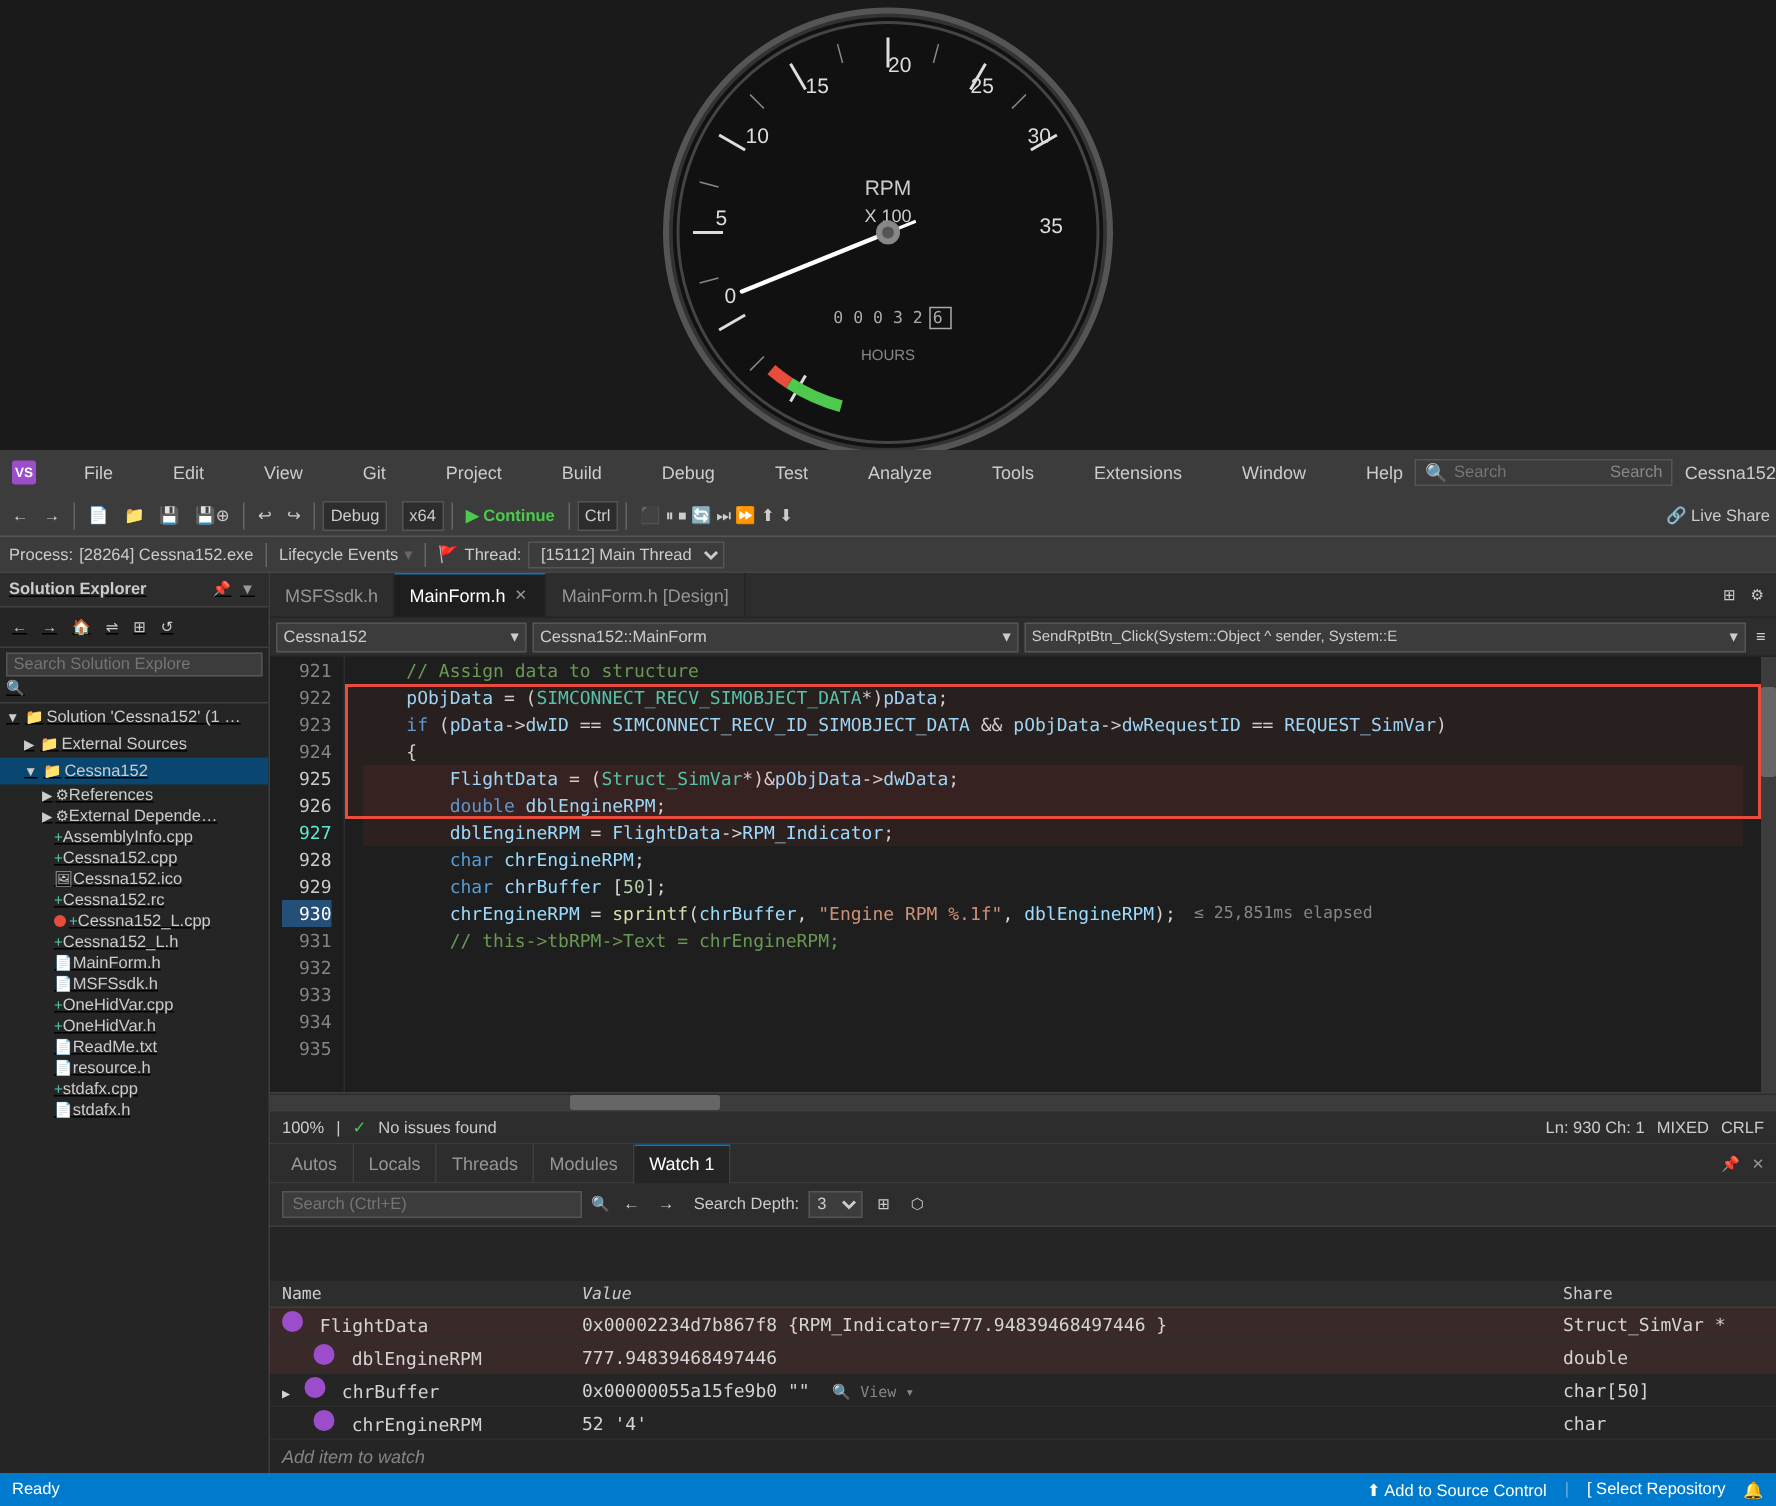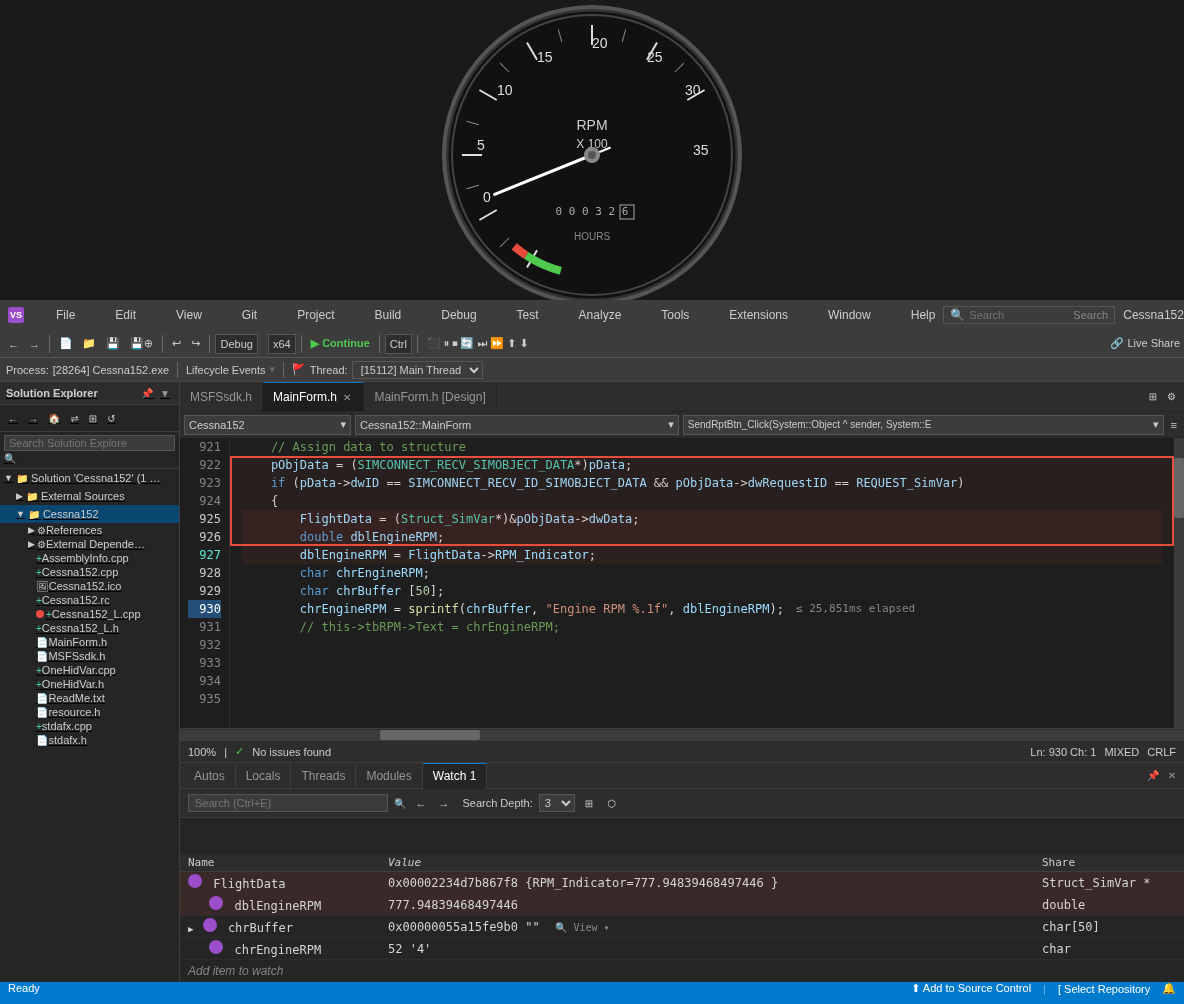--- a/index.html
+++ b/index.html
@@ -106,21 +106,21 @@
     .watch-table th { background: #2d2d2d; color: #ccc; padding: 2px 8px; text-align: left; border-bottom: 1px solid #3e3e3e; font-weight: normal; font-size: 11px; }
     .watch-table td { padding: 2px 8px; color: #d4d4d4; border-bottom: 1px solid #2d2d2d; vertical-align: middle; }
     .watch-table tr.selected td { background: #094771; }
     .watch-row-highlight td { background: rgba(231, 76, 60, 0.1) !important; }
     .watch-icon { width: 14px; height: 14px; background: #9b4dca; border-radius: 50%; display: inline-block; margin-right: 4px; }
     .watch-add { color: #858585; font-style: italic; padding: 4px 8px; cursor: pointer; }
     .type-col { color: #4ec9b0; }
 
     
     .status-bar {
-      display: flex; align-items: flex-start; background: #007acc; height: 22px; padding: 0 8px;
+      display: flex; align-items: center; background: #007acc; height: 22px; padding: 0 8px;
       color: white; font-size: 11px; gap: 12px; position: fixed; bottom: 0; width: 1184px;
     }
     .status-right { margin-left: auto; display: flex; gap: 12px; align-items: center; }
 
     
     .top-image-area {
       width: 1184px; height: 300px; background: #1a1a1a;
       display: flex; justify-content: center; align-items: center;
       overflow: hidden; flex-shrink: 0;
     }

